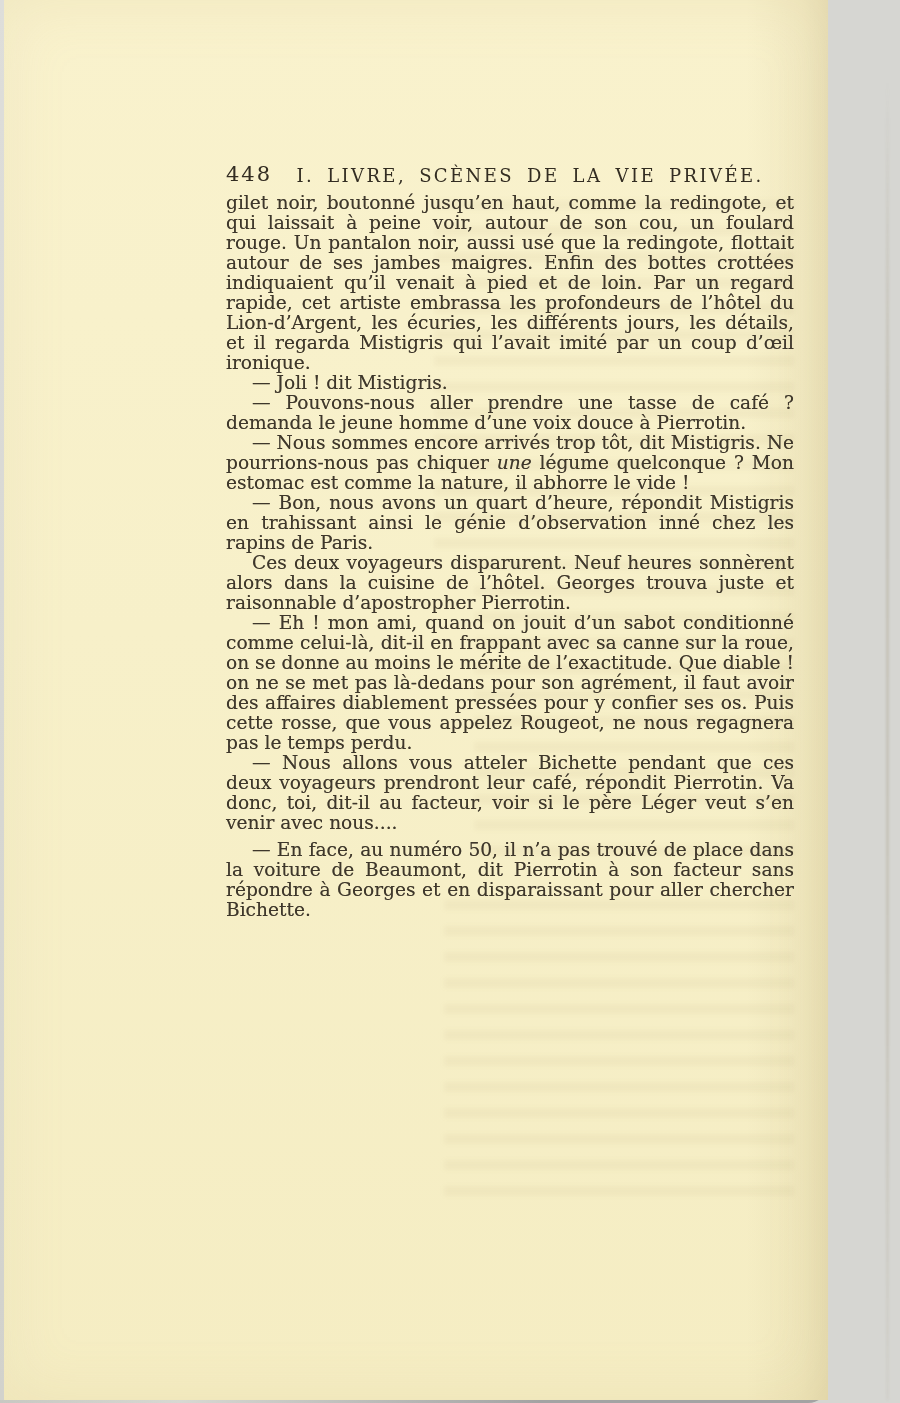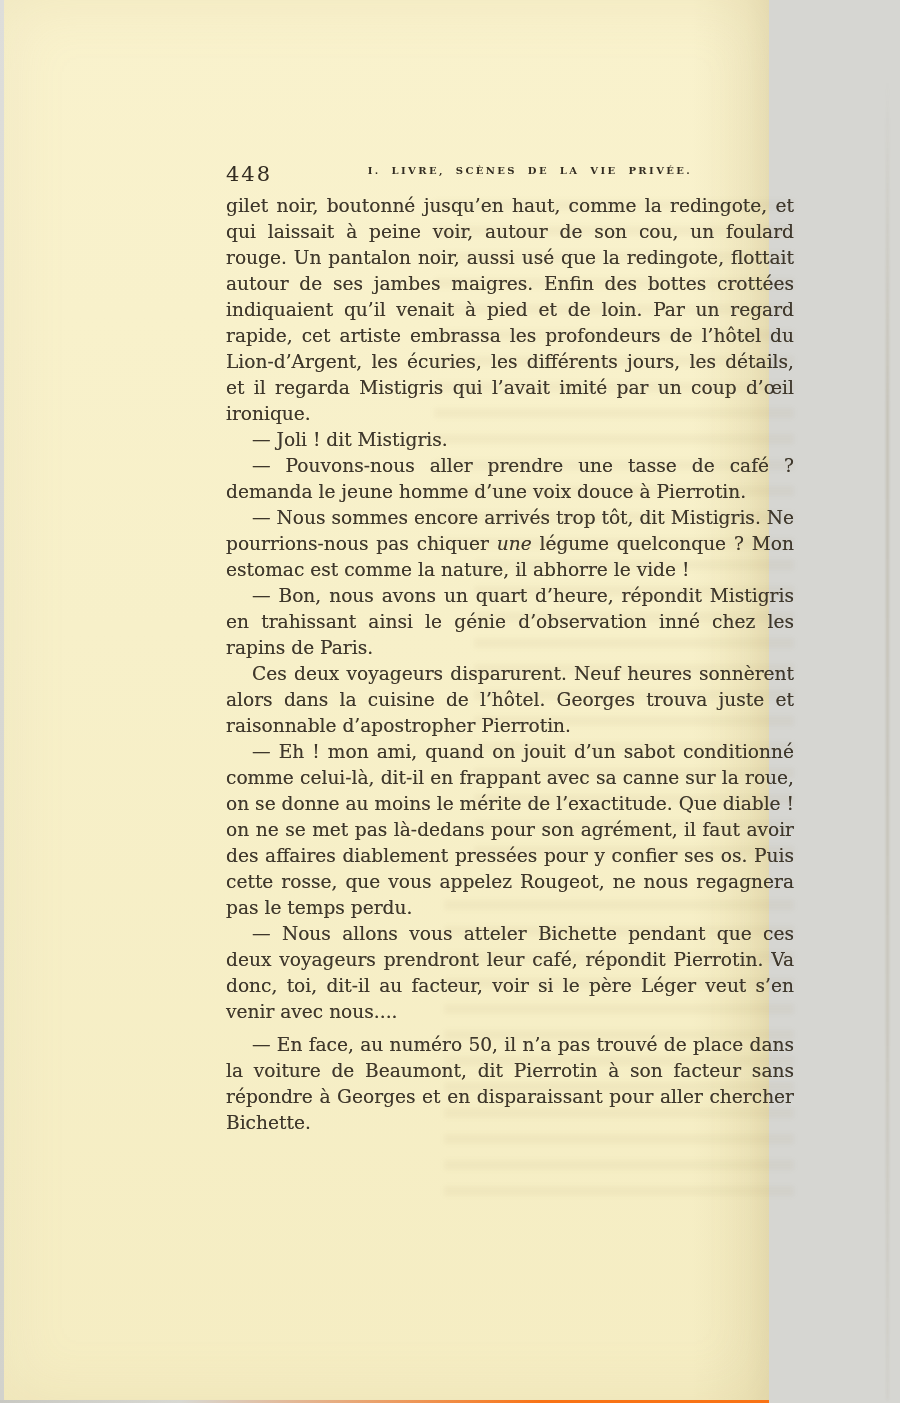--- a/index.html
+++ b/index.html
@@ -4,22 +4,23 @@
 <style>
   html, body { margin: 0; padding: 0; }
   body {
     width: 900px; height: 1403px;
     background: #d6d6d2;
     font-family: "DejaVu Serif", "Liberation Serif", serif;
     overflow: hidden;
   }
   .scan {
     position: relative;
-    width: 769px; height: 1403px;
-    background: #f97316;
+    width: 828px; height: 1403px;
+    background: #a3a3a3;
+    border-radius: 20px;
   }
   
   .page {
     position: absolute;
     left: 4px; top: 0; right: 0; bottom: 3px;
     background:
       linear-gradient(90deg, rgba(255,255,255,0.05), rgba(0,0,0,0) 6%, rgba(0,0,0,0) 90%, rgba(170,150,95,0.10) 97%, rgba(150,130,80,0.16)),
       linear-gradient(180deg, #f9f2cd 0%, #f7f0c9 45%, #f5edc3 100%);
     box-shadow: inset 0 0 60px rgba(205,185,120,0.18);
   }
@@ -61,30 +62,30 @@
     left: 222px; top: 160px; width: 568px; height: 30px;
     color: #332d22;
   }
   .pagenum {
     position: absolute; left: 0; top: 2px;
     font-size: 21px; letter-spacing: 2px;
   }
   .running-title {
     position: absolute; left: 40px; right: 0; top: 5px;
     text-align: center;
-    font-size: 10px; font-weight: 700;
+    font-size: 18px; font-weight: 400;
     letter-spacing: 2.4px; word-spacing: 5px;
     white-space: nowrap;
   }
   
   .textblock {
     position: absolute;
     left: 222px; top: 193px; width: 568px;
     color: #3e372b;
-    font-size: 18.6px; line-height: 26px;
+    font-size: 18.6px; line-height: 20px;
     text-align: justify;
     text-shadow: 0 0 0.5px rgba(62,55,43,0.55);
   }
   .textblock p { margin: 0; text-indent: 26px; }
   .textblock p.no-indent { text-indent: 0; }
   .textblock p:last-child { margin-top: 7px; }
   .it { font-style: italic; }
 </style>
 </head>
 <body>

